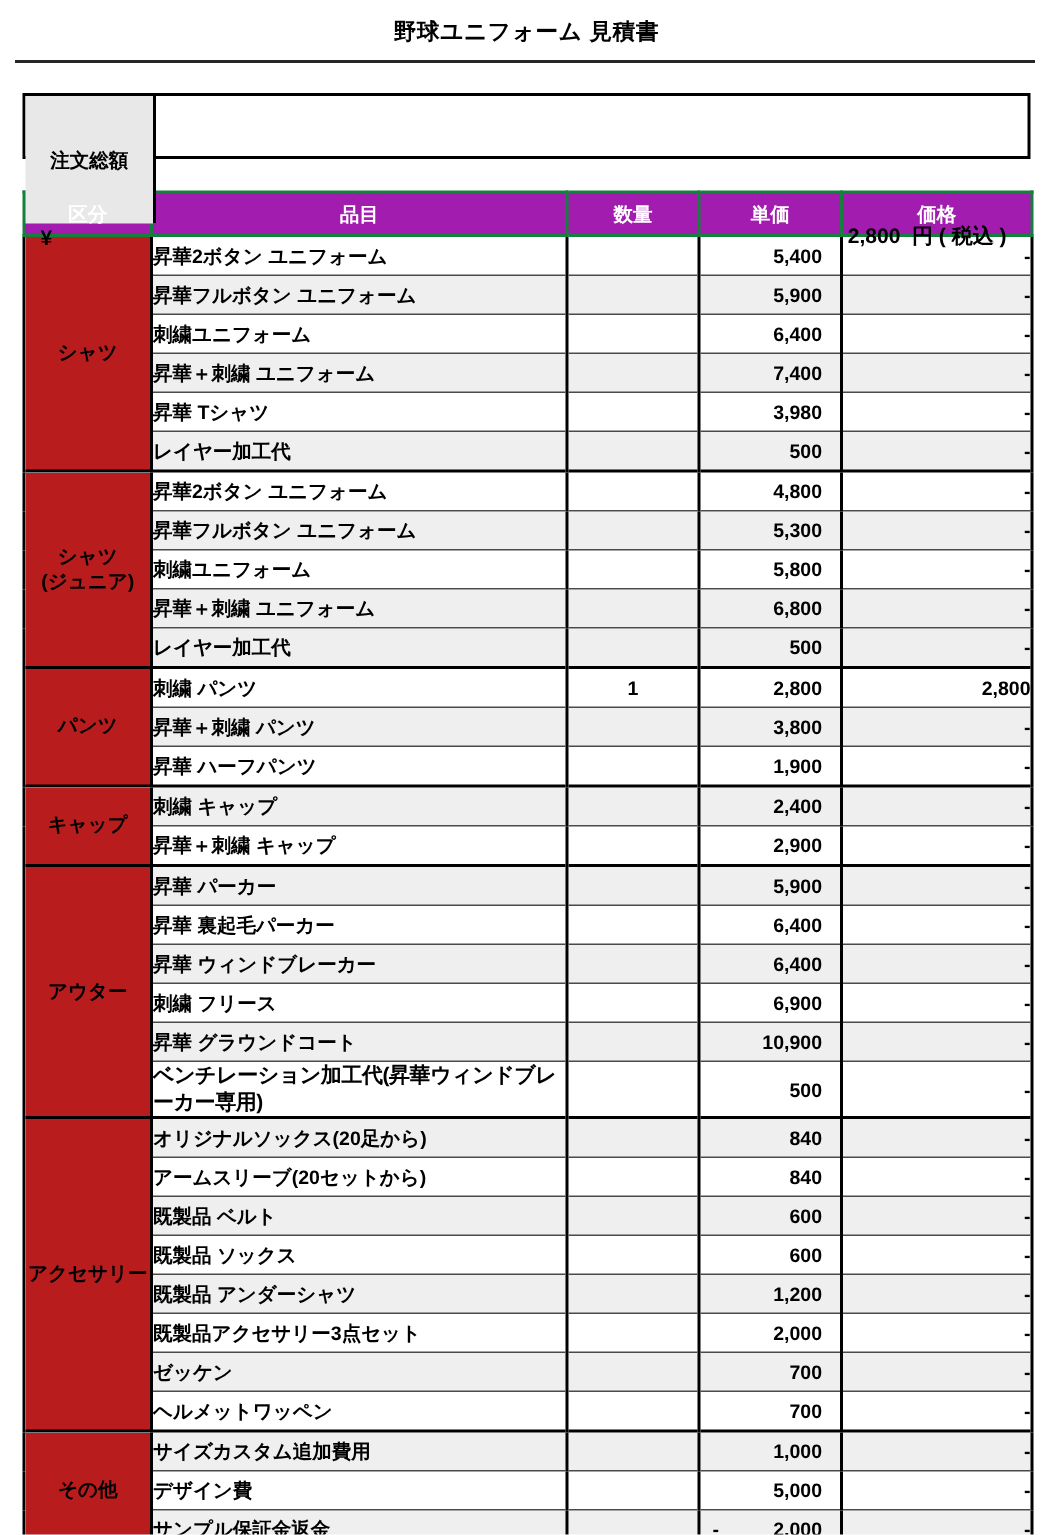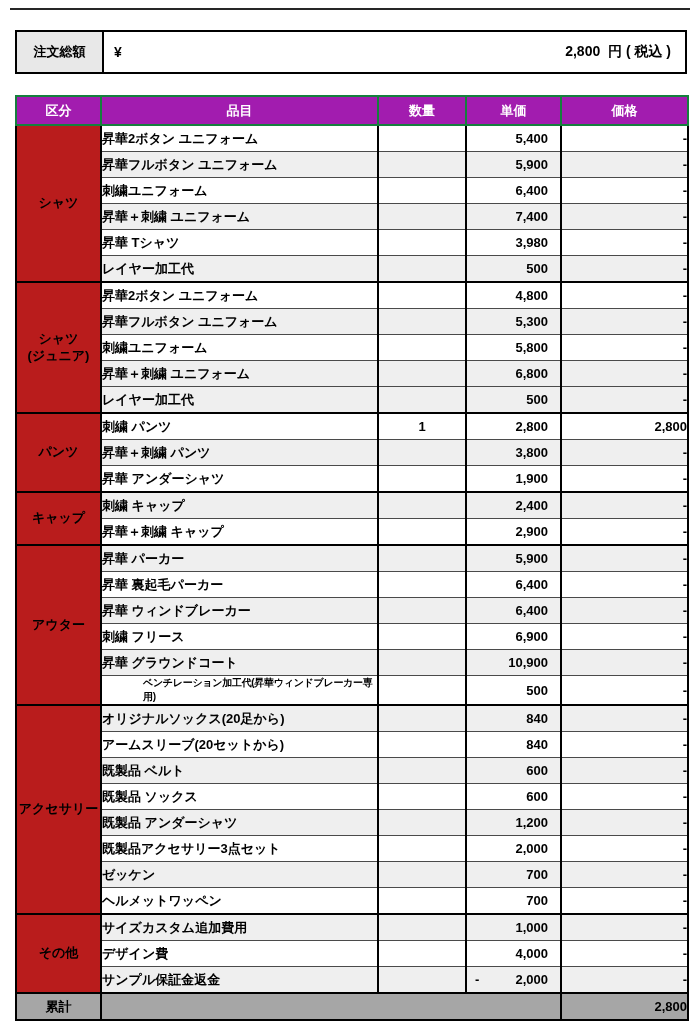--- a/index.html
+++ b/index.html
@@ -16,21 +16,21 @@
     padding:4px 0 9px 0;
   }
   .title-rule{
     height:2px;background:#262626;
     position:relative;left:-5px;width:680px;
   }
 
   
   .order-box{
     margin-top:20px;height:40px;border:2px solid #000;
-    display:flex;box-sizing:content-box;
+    display:flex;box-sizing:content-box;flex-direction:column;
   }
   .order-label{
     width:85px;flex:0 0 85px;background:#e8e8e8;border-right:2px solid #000;
     display:flex;align-items:center;justify-content:center;font-size:13px;
   }
   .order-value{
     flex:1;display:flex;align-items:center;justify-content:space-between;
     padding:0 14px 0 10px;font-size:14px;
   }
 
@@ -54,21 +54,21 @@
     font-size:13px;height:25px;padding:0;overflow:hidden;
   }
   tr.row td{border-top:1px solid #4a4a4a;}
   tr.sec-top td{border-top:2px solid #000;margin-top:44px;}
 
   td.cat{
     background:#b91c1c;text-align:center;font-size:12.5px;
     white-space:pre-line;line-height:1.25;
   }
   td.item{text-align:left;padding-left:6px;}
-  td.item.small{font-size:10px;letter-spacing:-0.3px;padding-left:41px;}
+  td.item.small{font-size:14px;letter-spacing:-0.3px;}
   td.qty{text-align:center;}
   td.unit .unit-wrap{
     display:flex;align-items:center;
     padding:0 12px 0 8px;
   }
   td.unit .unit-wrap .neg{margin-right:auto;}
   td.price{text-align:right;padding-right:12px;}
 
   tr.footer-row td{
     border-top:2px solid #000;background:#a6a6a6;height:25px;
@@ -77,20 +77,21 @@
   td.footer-price{text-align:right;padding-right:12px;}
 
   .band-white{background:#ffffff;}
   .band-gray{background:#efefef;}
 </style>
 </head>
 <body>
 
 <div class="page">
 
+  <div class="doc-title">野球ユニフォーム 見積書</div>
   <div class="title-rule"></div>
 
   <div class="order-box">
     <div class="order-label">注文総額</div>
     <div class="order-value">
       <span>¥</span>
       <span>
         <span>2,800</span>&nbsp;&nbsp;<span>円 ( 税込 )</span>
       </span>
     </div>
@@ -255,21 +256,21 @@
           <td class="qty"></td>
           <td class="unit">
             <div class="unit-wrap">
               <span class="neg"></span>
               <span>3,800</span>
             </div>
           </td>
           <td class="price">-</td>
         </tr>
         <tr class="row band-white">
-          <td class="item">昇華 アンダーシャツ</td>
+          <td class="item">昇華 ハーフパンツ</td>
           <td class="qty"></td>
           <td class="unit">
             <div class="unit-wrap">
               <span class="neg"></span>
               <span>1,900</span>
             </div>
           </td>
           <td class="price">-</td>
         </tr>
         <tr class="row band-gray sec-top">
@@ -462,21 +463,21 @@
             </div>
           </td>
           <td class="price">-</td>
         </tr>
         <tr class="row band-white">
           <td class="item">デザイン費</td>
           <td class="qty"></td>
           <td class="unit">
             <div class="unit-wrap">
               <span class="neg"></span>
-              <span>4,000</span>
+              <span>5,000</span>
             </div>
           </td>
           <td class="price">-</td>
         </tr>
         <tr class="row band-gray">
           <td class="item">サンプル保証金返金</td>
           <td class="qty"></td>
           <td class="unit">
             <div class="unit-wrap">
               <span class="neg">-</span>

